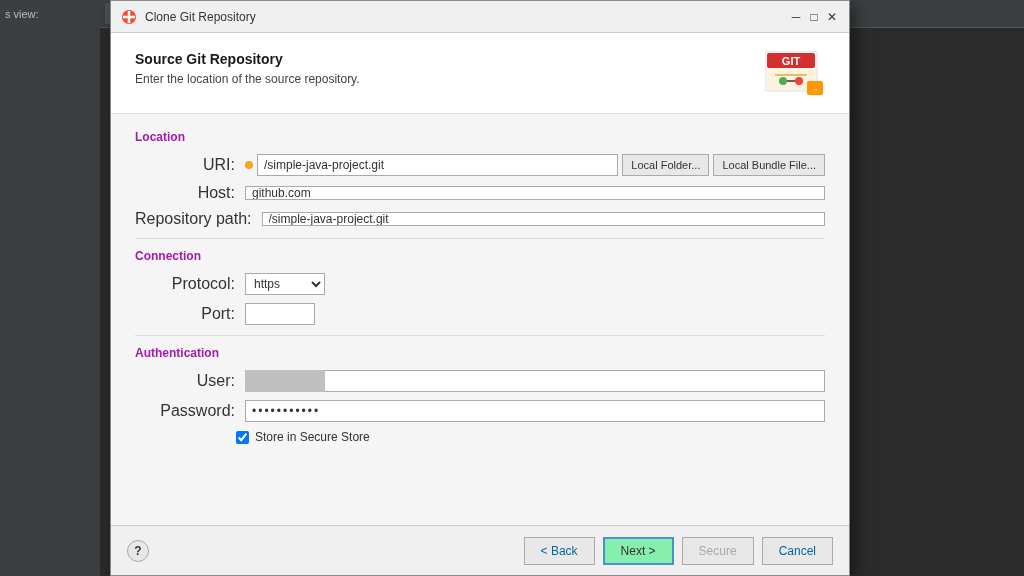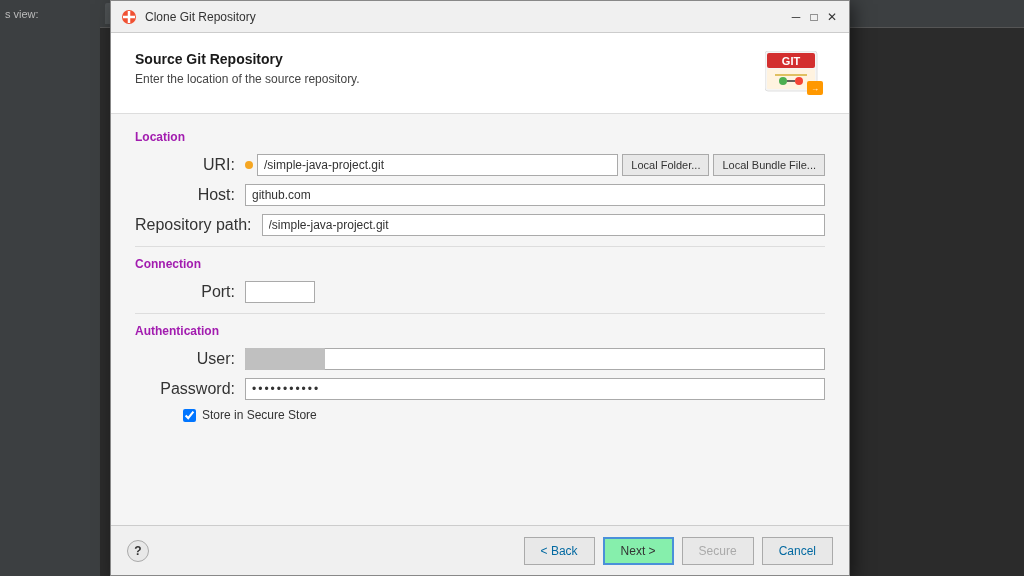--- a/index.html
+++ b/index.html
@@ -179,21 +179,21 @@
     .form-label {
       font-size: 16px;
       color: #333;
       min-width: 110px;
       text-align: right;
       padding-right: 10px;
       flex-shrink: 0;
     }
     .form-input {
       flex: 1;
-      height: 22px;
+      height: 14px;
       border: 1px solid #aaa;
       background: #fff;
       padding: 2px 6px;
       font-size: 12px;
       color: #333;
       outline: none;
     }
     .uri-row {
       display: flex;
       align-items: center;
@@ -259,21 +259,21 @@
       color: #333;
       outline: none;
       letter-spacing: 2px;
     }
 
     .checkbox-row {
       display: flex;
       align-items: center;
       gap: 6px;
       margin-top: 6px;
-      margin-left: 48px;
+      margin-left: 101px;
     }
     .checkbox-row input[type="checkbox"] {
       width: 13px;
       height: 13px;
     }
     .checkbox-label {
       font-size: 12px;
       color: #333;
     }
 
@@ -433,20 +433,29 @@
 
       <div class="form-group">
         <span class="form-label">Repository path:</span>
         <input class="form-input" type="text" value="/simple-java-project.git" style="">
       </div>
 
       <div class="section-divider"></div>
 
       <div class="section-title">Connection</div>
 
+      <div class="form-group">
+        <span class="form-label">Protocol:</span>
+        <select class="protocol-select">
+          <option value="https" selected="">https</option>
+          <option value="http">http</option>
+          <option value="git">git</option>
+          <option value="ssh">ssh</option>
+        </select>
+      </div>
 
       <div class="form-group">
         <span class="form-label">Port:</span>
         <input class="port-input" type="text" value="" style="">
       </div>
 
       <div class="section-divider"></div>
 
       <div class="section-title">Authentication</div>
 

